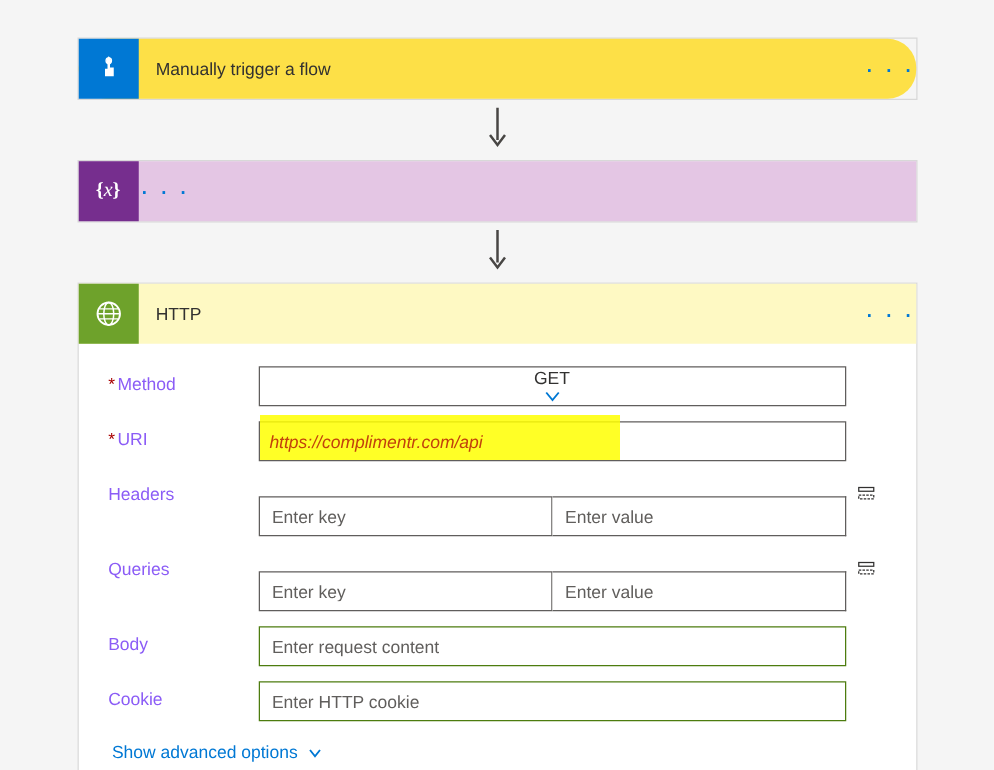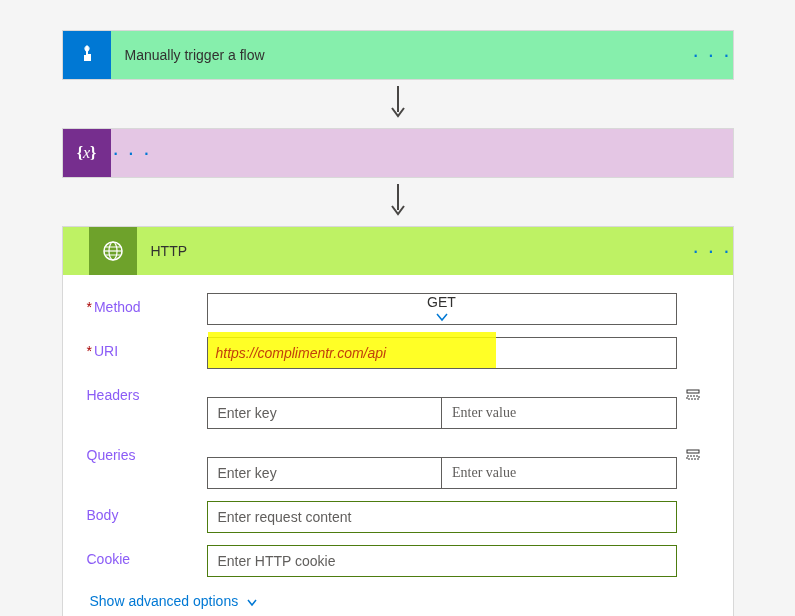--- a/index.html
+++ b/index.html
@@ -52,21 +52,22 @@
       align-items: center;
       justify-content: center;
       cursor: pointer;
       color: #0078d4;
       font-size: 22px;
       letter-spacing: 1px;
     }
 
     
     .card-trigger .card-header {
-      background: #86efac;
+      background: #fde047;
+      border-radius: 23px;
     }
     .card-trigger .icon-box {
       background: #0078d4;
       color: #fff;
     }
 
     
     .card-init .card-header {
       background: #e4c6e4;
     }
@@ -80,22 +81,21 @@
     .card-init .icon-box .brace {
       font-style: normal;
       font-weight: bold;
     }
 
     
     .card-http {
       background: #fff;
     }
     .card-http .card-header {
-      background: #bef264;
-      padding-left: 26px;
+      background: #fef9c3;
     }
     .card-http .icon-box {
       background: #6ea22b;
       color: #fff;
     }
     .http-body {
       padding: 18px 24px 14px 24px;
     }
     .form-row {
       display: flex;
@@ -178,21 +178,20 @@
       padding: 0 10px;
       font-size: 14px;
       font-family: inherit;
       color: #323130;
       flex: 1;
       outline: none;
       margin-top: 16px;
     }
     .kv-input + .kv-input {
       border-left: none;
-      font-family: Liberation Serif, serif;
     }
     .kv-input::placeholder {
       color: #605e5c;
     }
 
     .full-input {
       border: 1px solid #4d7c0f;
       height: 32px;
       padding: 0 10px;
       font-size: 14px;

